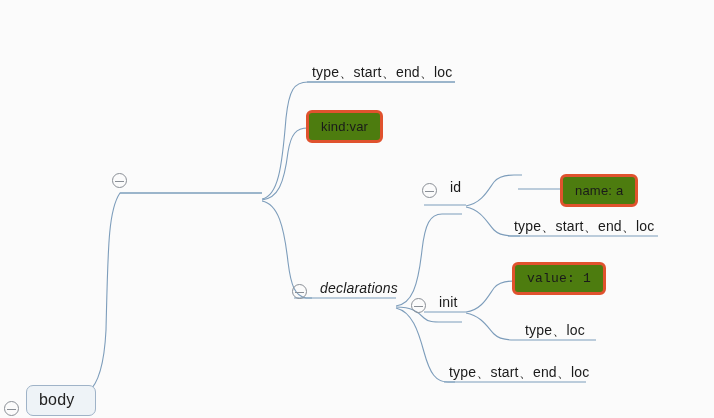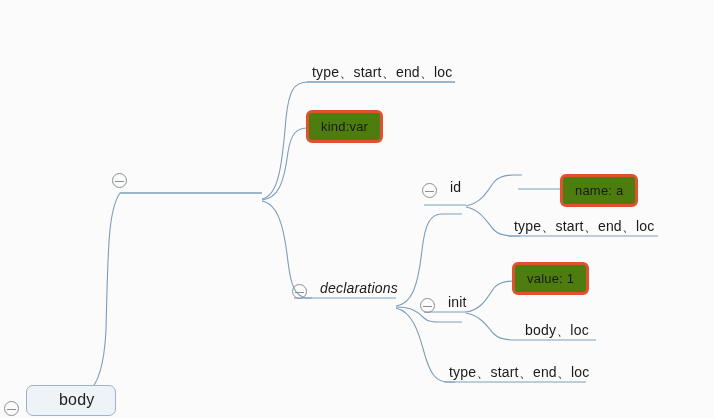--- a/index.html
+++ b/index.html
@@ -59,21 +59,21 @@
   }
   
   .root-node {
     left: 4px;
     top: 385px;
   }
   .root-box {
     border: 1px solid #9fb3c8;
     border-radius: 7px;
     background: #eef3f7;
-    padding: 5px 20px 6px 32px;
+    padding: 5px 20px 6px 12px;
   }
   .root-box .node-label {
     font-size: 16px;
     color: #222;
   }
   
   .hl-box {
     border: 3px solid #e0522e;
     border-radius: 6px;
     background: #4d7c0f;
@@ -166,30 +166,30 @@
 <div class="node" style="left:512px; top:174px;margin-left:48px;">
   <span class="hl-box">
     <span class="node-label">name: a</span>
   </span>
 </div>
 
 <div class="node plain" style="left:508px; top:216px;">
   <span class="node-label">type、start、end、loc</span>
 </div>
 
-<div class="node plain" style="left:420px; top:292px;">
+<div class="node plain" style="left:411px; top:292px;">
   <span class="toggle"></span>
   <span class="node-label">init</span>
 </div>
 
-<div class="node" style="left:512px; top:262px;">
+<div class="node" style="left:512px; top:262px;font-family:Liberation Mono, monospace;">
   <span class="hl-box">
     <span class="node-label">value: 1</span>
   </span>
 </div>
 
 <div class="node plain" style="left:519px; top:320px;">
-  <span class="node-label">body、loc</span>
+  <span class="node-label">type、loc</span>
 </div>
 
 <div class="node plain" style="left:443px; top:362px;">
   <span class="node-label">type、start、end、loc</span>
 </div>
 
 </body></html>

